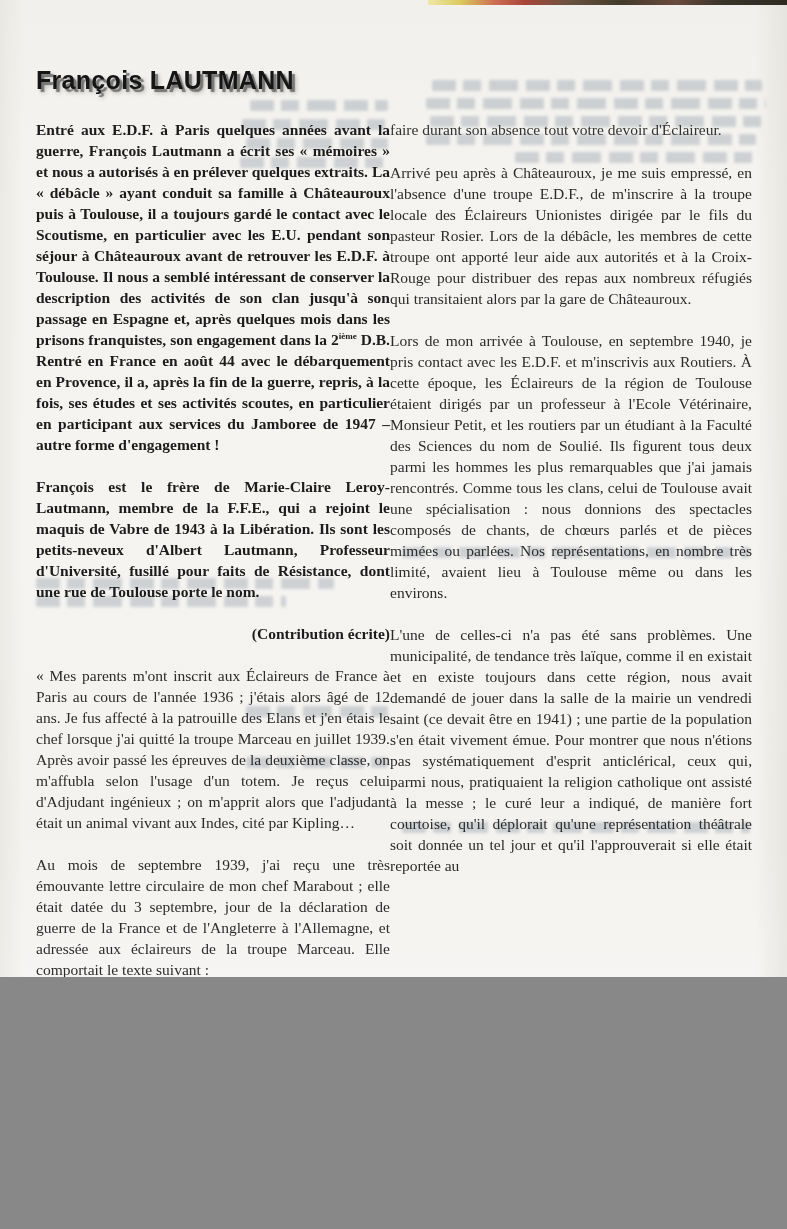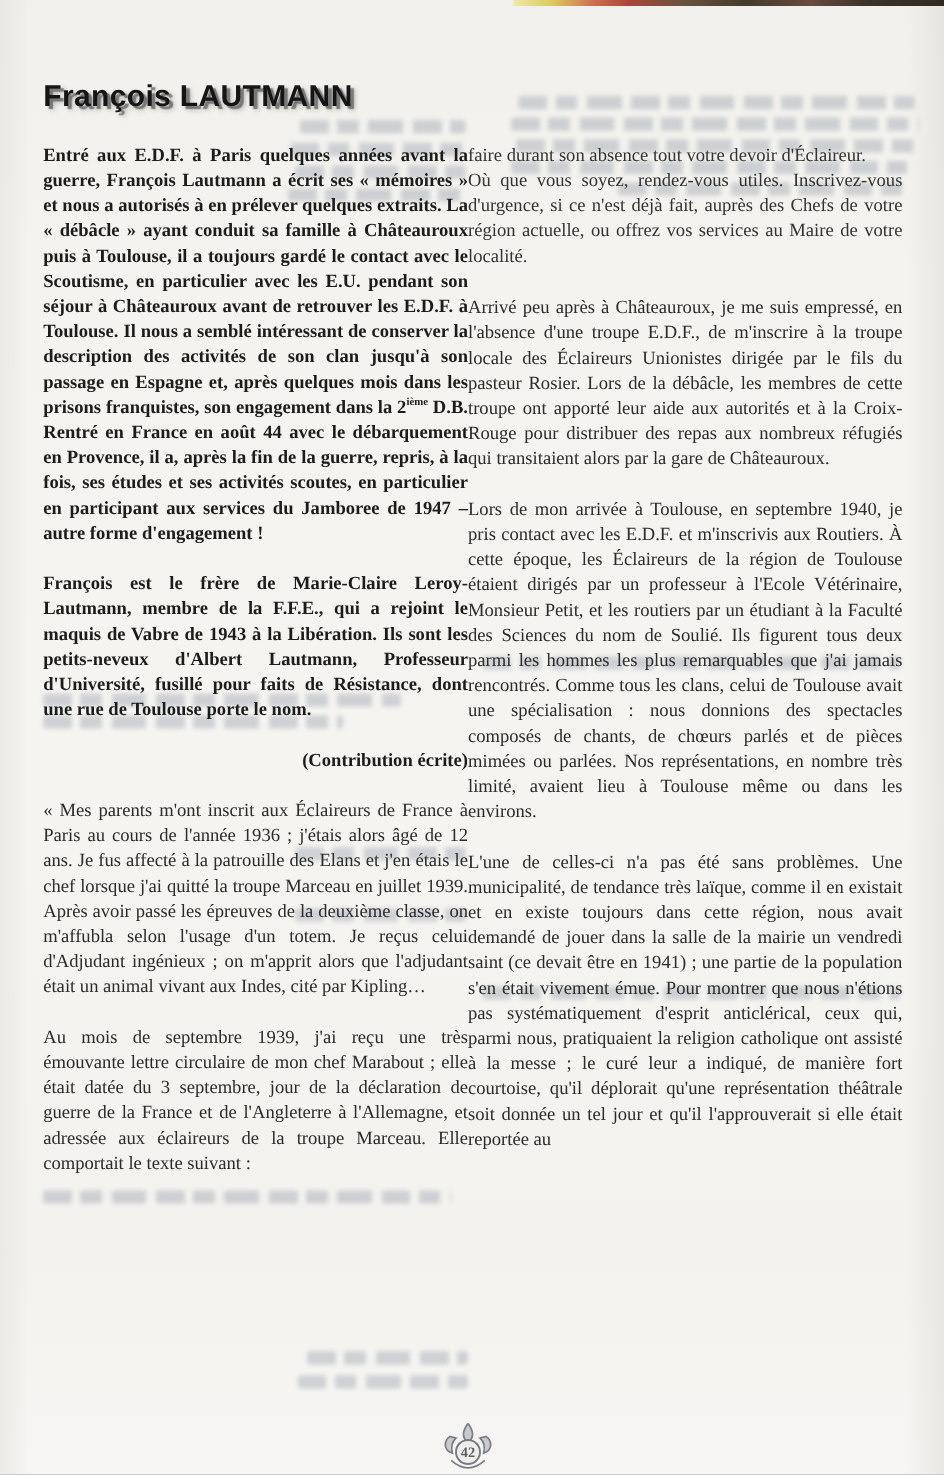--- a/index.html
+++ b/index.html
@@ -1,18 +1,18 @@
 <!DOCTYPE html>
 <html><head>
 <meta charset="utf-8">
 <style>
   html,body{margin:0;padding:0;background:#888;}
   .page{
     position:relative;
-    width:787px;height:1229px;
+    width:787px;height:977px;
     margin:0 auto;
     overflow:hidden;
     background:
       linear-gradient(90deg, rgba(220,216,208,.35) 0, rgba(244,243,239,0) 3%, rgba(244,243,239,0) 96%, rgba(205,200,192,.30) 100%),
       linear-gradient(180deg,#f1f0ec 0,#f4f3ef 18%,#f5f4f1 55%,#f3f2ee 85%,#f6f5f3 100%);
     font-family:"Liberation Serif","DejaVu Serif",serif;
     color:#2b2b2b;
     box-sizing:border-box;
     padding:66px 25px 0 36px;
   }
@@ -84,21 +84,20 @@
       <p class="bold"><span>Entré aux E.D.F. à Paris quelques années avant la guerre, François Lautmann a écrit ses « mémoires » et nous a autorisés à en prélever quelques extraits. La « débâcle » ayant conduit sa famille à Châteauroux puis à Toulouse, il a toujours gardé le contact avec le Scoutisme, en particulier avec les E.U. pendant son séjour à Châteauroux avant de retrouver les E.D.F. à Toulouse. Il nous a semblé intéressant de conserver la description des activités de son clan jusqu'à son passage en Espagne et, après quelques mois dans les prisons franquistes, son engagement dans la 2</span><sup>ième</sup><span> D.B. Rentré en France en août 44 avec le débarquement en Provence, il a, après la fin de la guerre, repris, à la fois, ses études et ses activités scoutes, en particulier en participant aux services du Jamboree de 1947 – autre forme d'engagement !</span></p>
       <p class="bold">François est le frère de Marie-Claire Leroy-Lautmann, membre de la F.F.E., qui a rejoint le maquis de Vabre de 1943 à la Libération. Ils sont les petits-neveux d'Albert Lautmann, Professeur d'Université, fusillé pour faits de Résistance, dont une rue de Toulouse porte le nom.</p>
       <p class="note">(Contribution écrite)</p>
       <p>« Mes parents m'ont inscrit aux Éclaireurs de France à Paris au cours de l'année 1936 ; j'étais alors âgé de 12 ans. Je fus affecté à la patrouille des Elans et j'en étais le chef lorsque j'ai quitté la troupe Marceau en juillet 1939. Après avoir passé les épreuves de la deuxième classe, on m'affubla selon l'usage d'un totem. Je reçus celui d'Adjudant ingénieux ; on m'apprit alors que l'adjudant était un animal vivant aux Indes, cité par Kipling…</p>
       <p style="margin-bottom:0;">Au mois de septembre 1939, j'ai reçu une très émouvante lettre circulaire de mon chef Marabout ; elle était datée du 3 septembre, jour de la déclaration de guerre de la France et de l'Angleterre à l'Allemagne, et adressée aux éclaireurs de la troupe Marceau. Elle comportait le texte suivant :</p>
     </div>
 
     <div class="col col-right">
       <div class="letter-block">
         <p>faire durant son absence tout votre devoir d'Éclaireur.</p>
-        <p>Où que vous soyez, rendez-vous utiles. Inscrivez-vous d'urgence, si ce n'est déjà fait, auprès des Chefs de votre région actuelle, ou offrez vos services au Maire de votre localité.</p>
       </div>
       <p>Arrivé peu après à Châteauroux, je me suis empressé, en l'absence d'une troupe E.D.F., de m'inscrire à la troupe locale des Éclaireurs Unionistes dirigée par le fils du pasteur Rosier. Lors de la débâcle, les membres de cette troupe ont apporté leur aide aux autorités et à la Croix-Rouge pour distribuer des repas aux nombreux réfugiés qui transitaient alors par la gare de Châteauroux.</p>
       <p>Lors de mon arrivée à Toulouse, en septembre 1940, je pris contact avec les E.D.F. et m'inscrivis aux Routiers. À cette époque, les Éclaireurs de la région de Toulouse étaient dirigés par un professeur à l'Ecole Vétérinaire, Monsieur Petit, et les routiers par un étudiant à la Faculté des Sciences du nom de Soulié. Ils figurent tous deux parmi les hommes les plus remarquables que j'ai jamais rencontrés. Comme tous les clans, celui de Toulouse avait une spécialisation : nous donnions des spectacles composés de chants, de chœurs parlés et de pièces mimées ou parlées. Nos représentations, en nombre très limité, avaient lieu à Toulouse même ou dans les environs.</p>
       <p>L'une de celles-ci n'a pas été sans problèmes. Une municipalité, de tendance très laïque, comme il en existait et en existe toujours dans cette région, nous avait demandé de jouer dans la salle de la mairie un vendredi saint (ce devait être en 1941) ; une partie de la population s'en était vivement émue. Pour montrer que nous n'étions pas systématiquement d'esprit anticlérical, ceux qui, parmi nous, pratiquaient la religion catholique ont assisté à la messe ; le curé leur a indiqué, de manière fort courtoise, qu'il déplorait qu'une représentation théâtrale soit donnée un tel jour et qu'il l'approuverait si elle était reportée au</p>
     </div>
 
   </div>
 
   <div class="footer-emblem">
     <svg width="56" height="43" viewBox="0 0 56 43" xmlns="http://www.w3.org/2000/svg">

